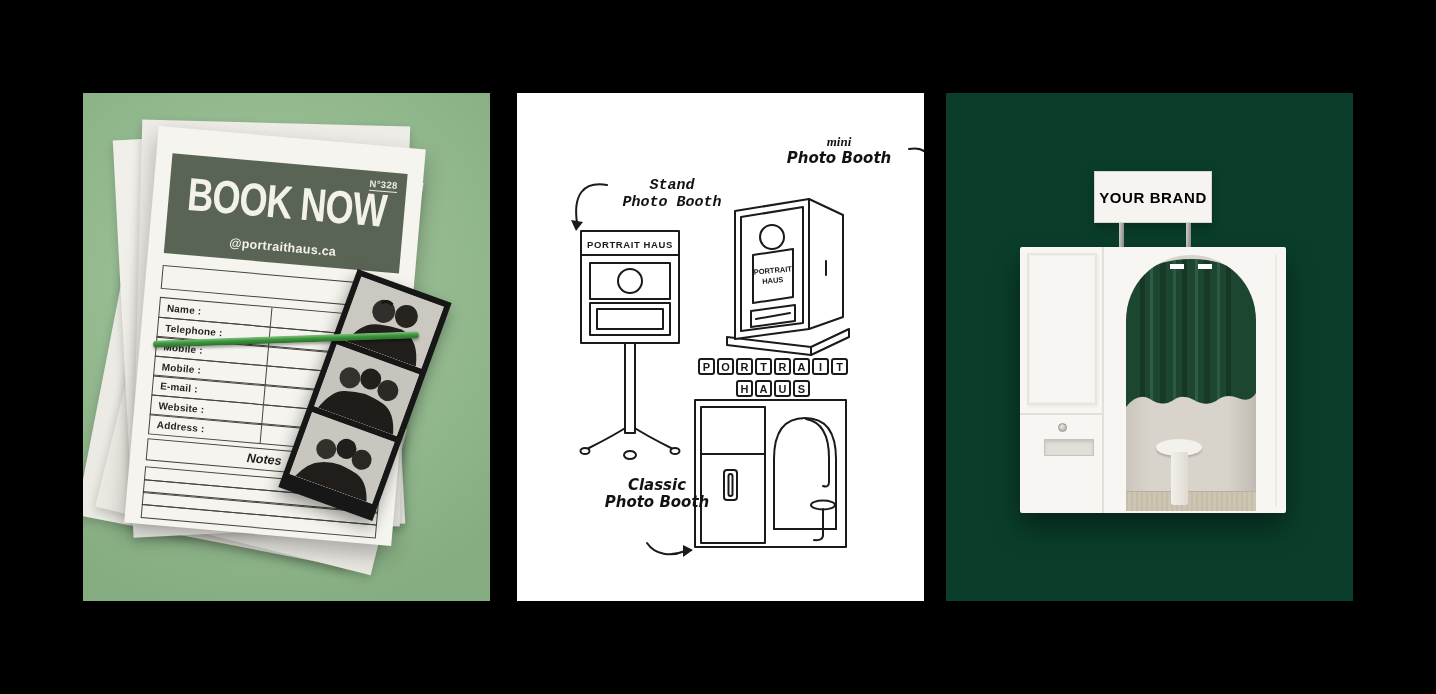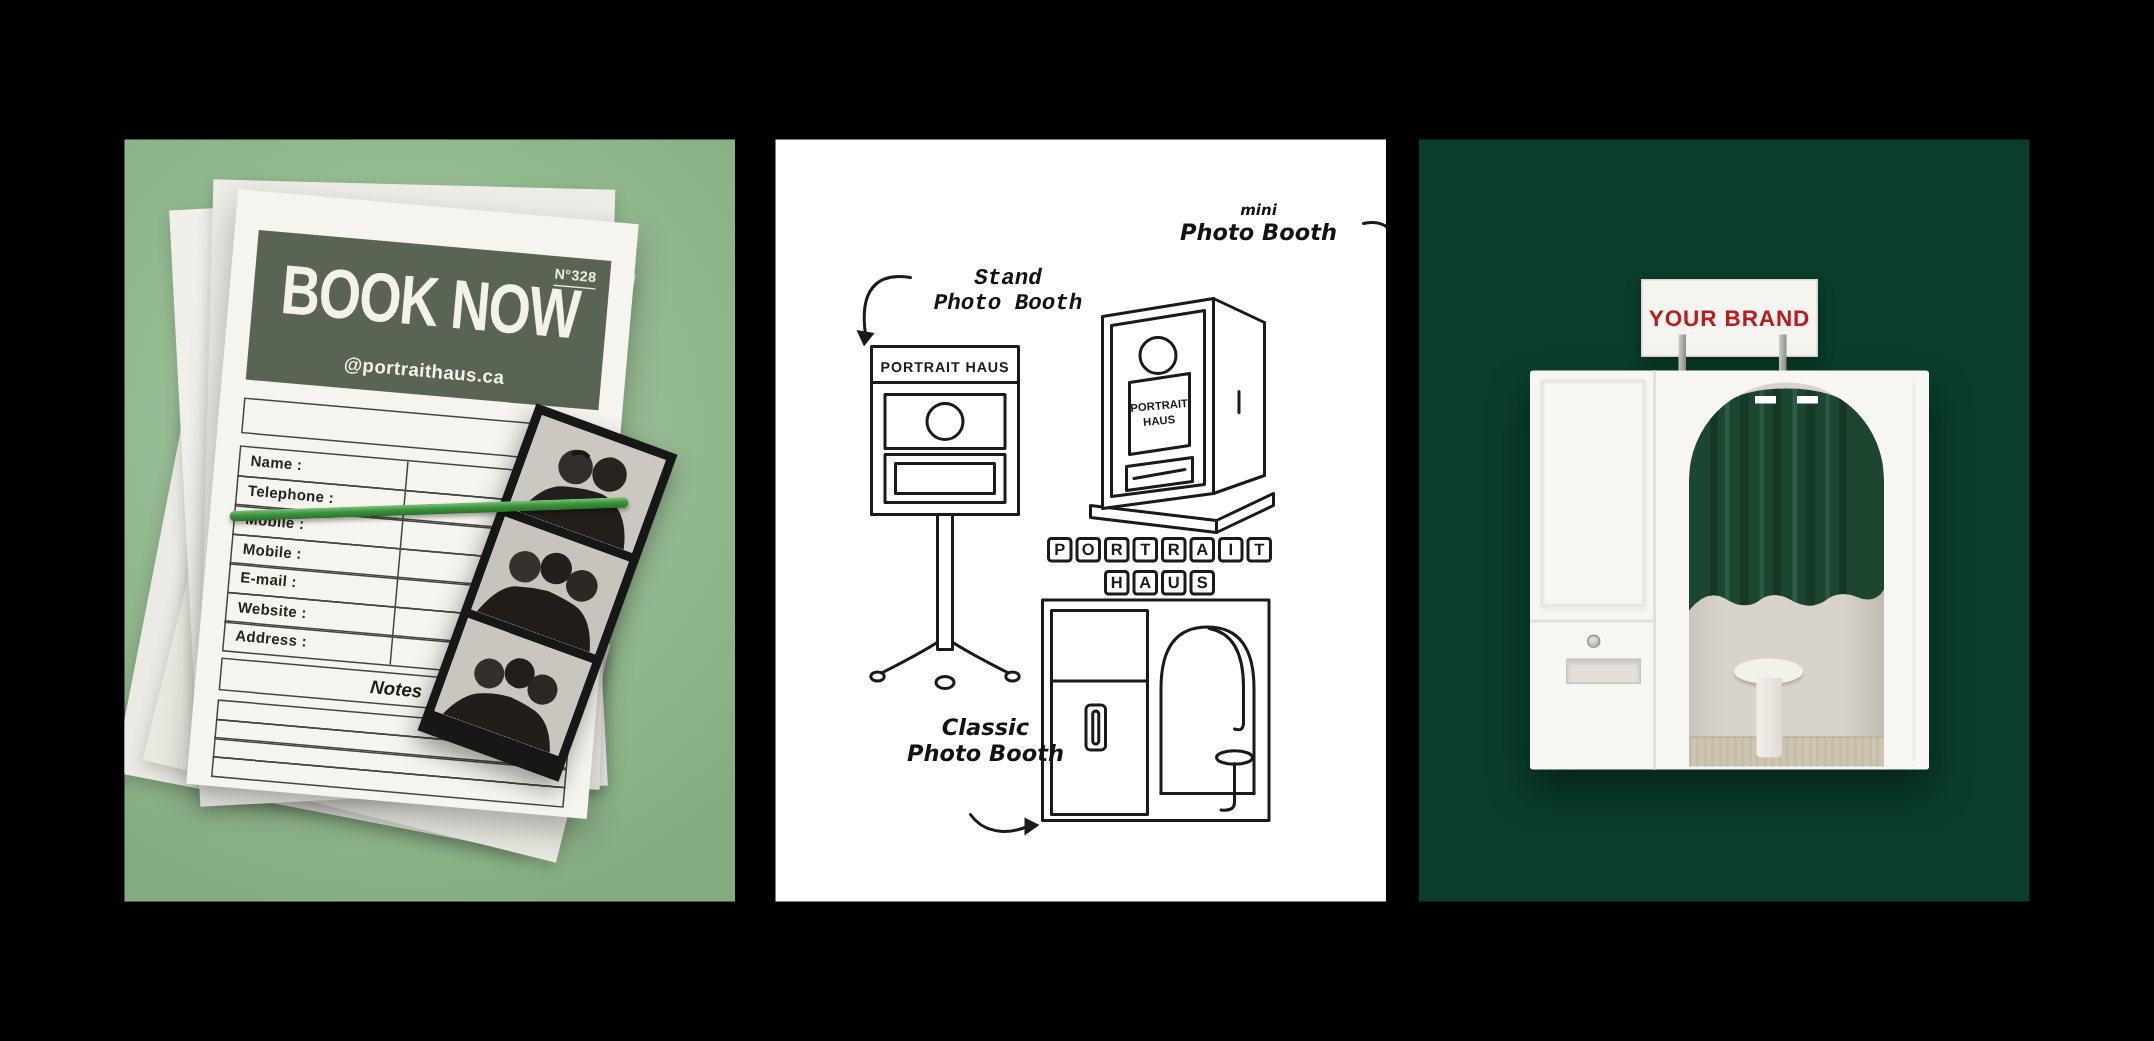--- a/index.html
+++ b/index.html
@@ -43,21 +43,21 @@
   .photo:last-child{margin-bottom:0;}
   .band{position:absolute;left:70px;top:243px;width:266px;height:7px;border-radius:4px;transform:rotate(-2deg);
     z-index:4;background-image:linear-gradient(rgba(255,255,255,.35), rgba(0,0,0,.05) 45%, rgba(0,0,0,.3));
     box-shadow:0 2px 3px rgba(0,0,0,.35);}
 
   
   .panel-mid{left:517px;}
   .hand{position:absolute;text-align:center;font-family:"DejaVu Sans",sans-serif;font-style:italic;
     font-weight:700;color:#121212;line-height:1.15;}
   .hand .l1{font-size:15px;}
-  .hand .l1.small{font-size:10px;}
+  .hand .l1.small{font-size:13px;font-family:Liberation Serif, serif;}
   .hand .l2{font-size:15px;}
   .sk{stroke:#1a1a1a;stroke-width:2;fill:#fff;stroke-linecap:round;stroke-linejoin:round;}
   .sk-n{stroke:#1a1a1a;stroke-width:2;fill:none;stroke-linecap:round;stroke-linejoin:round;}
   .sk-t{font-family:"Liberation Sans",sans-serif;font-weight:700;fill:#1a1a1a;}
   .tiles-row{position:absolute;display:flex;gap:2px;}
   .tile{width:17px;height:17px;border:2px solid #1a1a1a;border-radius:3px;background:#fff;
     font-size:11px;font-weight:700;color:#1a1a1a;display:flex;align-items:center;justify-content:center;}
 
   
   .panel-right{left:946px;}
@@ -264,21 +264,21 @@
       <div class="l2">Photo Booth</div>
     </div>
     <svg style="position:absolute;left:126px;top:446px;" width="54" height="24" viewBox="0 0 54 24">
       <path class="sk-n" d="M4,4 C12,16 28,18 42,12"></path>
       <polygon points="40,6 40,18 50,11" fill="#1a1a1a"></polygon>
     </svg>
   </div>
 
   <div class="panel panel-right" style="background: rgb(10, 62, 43);">
 
-    <div class="sign" style="color: #b91c1c; margin-top: 15px;">
+    <div class="sign" style="color: #000000;">
       <span>YOUR BRAND</span>
     </div>
     <div class="post post-1"></div>
     <div class="post post-2"></div>
 
     <div class="booth">
       <div class="cab">
         <div class="cab-panel"></div>
         <div class="cab-divider"></div>
         <div class="cab-lock"></div>

